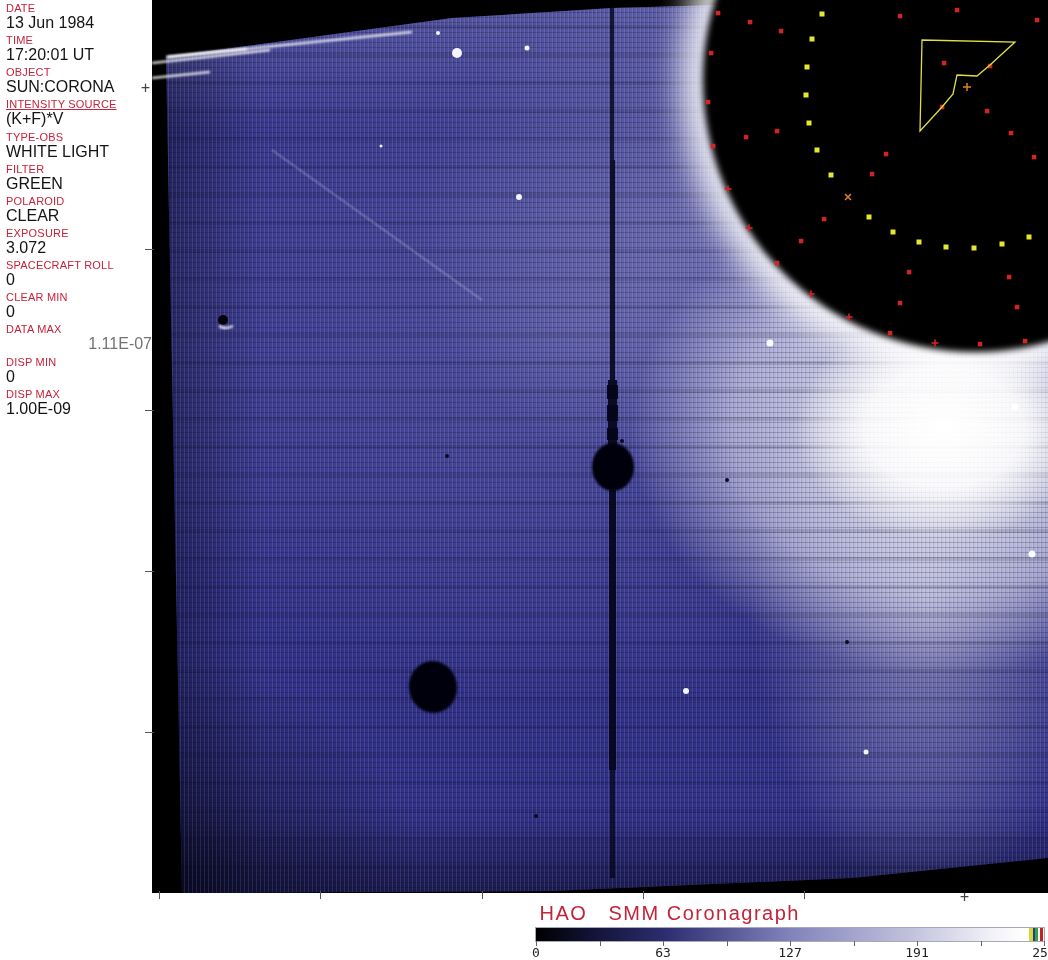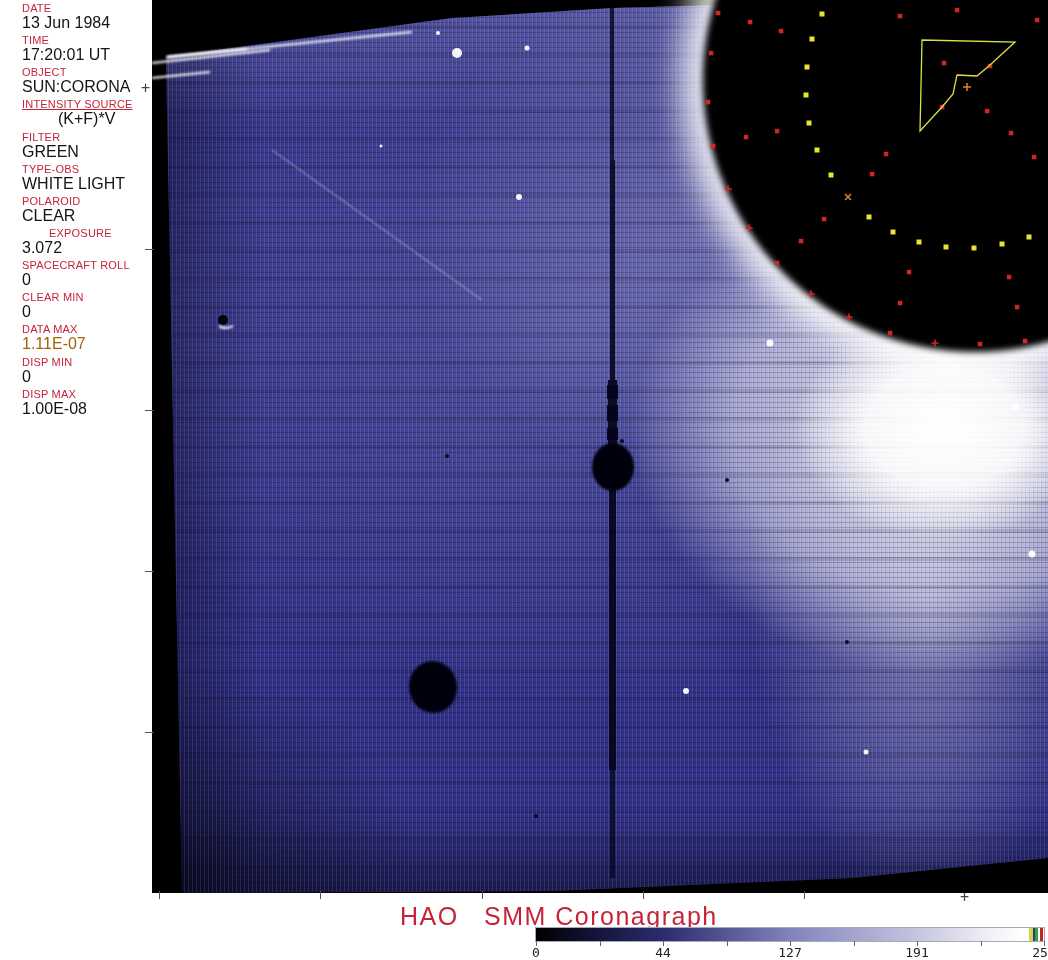--- a/index.html
+++ b/index.html
@@ -1,20 +1,20 @@
 <!DOCTYPE html>
 <html><head>
 <meta charset="utf-8">
 <style>
   html,body{margin:0;padding:0;background:#ffffff;}
   #app{position:relative;width:1048px;height:960px;background:#ffffff;overflow:hidden;
        font-family:"Liberation Sans",sans-serif;}
   
   #sidebar{position:absolute;left:0;top:0;width:152px;height:960px;background:#ffffff;}
-  .field{height:32.15px;padding:2px 0 0 22px;box-sizing:border-box;overflow:hidden;}
+  .field{height:32.15px;padding:2px 0 0 6px;box-sizing:border-box;overflow:hidden;}
   .flabel{font-size:11px;line-height:13px;letter-spacing:0.2px;white-space:nowrap;}
   .fvalue{font-size:16px;line-height:16px;color:#141414;white-space:nowrap;}
   
   #image-area{position:absolute;left:152px;top:0;width:896px;height:893px;background:#000;overflow:hidden;}
   #frame{position:absolute;left:0;top:0;width:896px;height:893px;
     background:
       radial-gradient(ellipse 200px 150px at 792px 428px, rgba(255,255,255,1) 0%, rgba(255,255,255,0.85) 40%, rgba(255,255,255,0) 75%),
       repeating-linear-gradient(90deg, rgba(255,255,255,0.10) 0px 1px, rgba(8,8,40,0.12) 1px 2px, rgba(255,255,255,0) 2px 4px),
       repeating-linear-gradient(0deg, rgba(4,4,28,0.22) 0px 1px, rgba(255,255,255,0) 1px 5px),
       repeating-linear-gradient(0deg, rgba(255,255,255,0) 0px 24px, rgba(4,4,30,0.14) 24px 28px),
@@ -26,22 +26,22 @@
       radial-gradient(ellipse 330px 300px at 30px 880px, rgba(2,2,16,0.6) 0%, rgba(2,2,16,0) 72%),
       linear-gradient(90deg, rgba(2,2,20,0.45) 0px, rgba(2,2,20,0) 110px),
       linear-gradient(0deg, rgba(2,2,20,0.5) 0px, rgba(2,2,20,0) 80px);
     background-color:#32328a;}
   #overlay{position:absolute;left:0;top:0;}
   
   .ltick{position:absolute;width:9px;height:1px;background:#555;}
   .btick{position:absolute;width:1px;height:8px;background:#555;}
   .fplus{position:absolute;color:#444;font-size:15px;line-height:15px;font-family:"DejaVu Sans Mono",monospace;}
   
-  #title{position:absolute;left:400px;top:902px;width:400px;text-align:left;
-         font-size:25px;letter-spacing:1.5px;white-space:pre;}
+  #title{position:absolute;left:400px;top:902px;width:400px;text-align:right;
+         font-size:20px;letter-spacing:1.5px;white-space:pre;}
   #colorbar{position:absolute;left:536px;top:928px;width:508px;height:13px;outline:1px solid #a8a8b8;}
   .stripe{position:absolute;top:0;height:13px;}
   .cbtick{position:absolute;top:941px;width:1px;height:5px;background:#666;}
   .cblabel{position:absolute;top:945px;width:40px;margin-left:-20px;text-align:center;
            font-size:13px;color:#222;font-family:"DejaVu Sans Mono",monospace;}
 </style>
 </head>
 <body>
 
 <div id="app">
@@ -53,57 +53,57 @@
       <div class="field">
         <div class="flabel" style="color: rgb(197, 35, 58);">TIME</div>
         <div class="fvalue" style="color: rgb(20, 20, 20);">17:20:01 UT</div>
       </div>
       <div class="field">
         <div class="flabel" style="color: rgb(197, 35, 58);">OBJECT</div>
         <div class="fvalue" style="color: rgb(20, 20, 20);">SUN:CORONA</div>
       </div>
       <div class="field">
         <div class="flabel" style="color: rgb(197, 35, 58); text-decoration: underline;">INTENSITY SOURCE</div>
-        <div class="fvalue" style="color: rgb(20, 20, 20); margin-left: 36px;">(K+F)*V</div>
+        <div class="fvalue" style="color: rgb(20, 20, 20);">(K+F)*V</div>
+      </div>
+      <div class="field">
+        <div class="flabel" style="color: rgb(197, 35, 58);">TYPE-OBS</div>
+        <div class="fvalue" style="color: rgb(20, 20, 20);">WHITE LIGHT</div>
       </div>
       <div class="field">
         <div class="flabel" style="color: rgb(197, 35, 58);">FILTER</div>
         <div class="fvalue" style="color: rgb(20, 20, 20);">GREEN</div>
       </div>
       <div class="field">
-        <div class="flabel" style="color: rgb(197, 35, 58);">TYPE-OBS</div>
-        <div class="fvalue" style="color: rgb(20, 20, 20);">WHITE LIGHT</div>
-      </div>
-      <div class="field">
         <div class="flabel" style="color: rgb(197, 35, 58);">POLAROID</div>
         <div class="fvalue" style="color: rgb(20, 20, 20);">CLEAR</div>
       </div>
       <div class="field">
-        <div class="flabel" style="color: rgb(197, 35, 58); margin-left: 27px;">EXPOSURE</div>
+        <div class="flabel" style="color: rgb(197, 35, 58);">EXPOSURE</div>
         <div class="fvalue" style="color: rgb(20, 20, 20);">3.072</div>
       </div>
       <div class="field">
         <div class="flabel" style="color: rgb(197, 35, 58);">SPACECRAFT ROLL</div>
         <div class="fvalue" style="color: rgb(20, 20, 20);">0</div>
       </div>
       <div class="field">
         <div class="flabel" style="color: rgb(197, 35, 58);">CLEAR MIN</div>
         <div class="fvalue" style="color: rgb(20, 20, 20);">0</div>
       </div>
       <div class="field">
         <div class="flabel" style="color: rgb(197, 35, 58);">DATA MAX</div>
-        <div class="fvalue" style="color: #a16207;">1.11E-07</div>
+        <div class="fvalue" style="color: #737373; text-align: right;">1.11E-07</div>
       </div>
       <div class="field">
         <div class="flabel" style="color: rgb(197, 35, 58);">DISP MIN</div>
         <div class="fvalue" style="color: rgb(20, 20, 20);">0</div>
       </div>
       <div class="field">
         <div class="flabel" style="color: rgb(197, 35, 58);">DISP MAX</div>
-        <div class="fvalue" style="color: rgb(20, 20, 20);">1.00E-08</div>
+        <div class="fvalue" style="color: rgb(20, 20, 20);">1.00E-09</div>
       </div>
     </div>
 
   <div id="image-area">
     <div id="frame" style="clip-path: polygon(14px 57px, 300px 18px, 460px 8px, 744px 0px, 896px 0px, 896px 858px, 700px 878px, 400px 891px, 30px 893px);"></div>
     <svg id="overlay" width="896" height="893" viewBox="0 0 896 893">
       <defs>
         <filter id="b16" x="-40%" y="-40%" width="180%" height="180%">
             <feGaussianBlur stdDeviation="16"></feGaussianBlur>
           </filter>
@@ -229,17 +229,17 @@
     <div class="cbtick" style="left: 536px;"></div>
     <div class="cbtick" style="left: 599.5px;"></div>
     <div class="cbtick" style="left: 663px;"></div>
     <div class="cbtick" style="left: 726.5px;"></div>
     <div class="cbtick" style="left: 790px;"></div>
     <div class="cbtick" style="left: 853.5px;"></div>
     <div class="cbtick" style="left: 917px;"></div>
     <div class="cbtick" style="left: 980.5px;"></div>
     <div class="cbtick" style="left: 1044px;"></div>
     <div class="cblabel" style="left: 536px;">0</div>
-    <div class="cblabel" style="left: 663px;">44</div>
+    <div class="cblabel" style="left: 663px;">63</div>
     <div class="cblabel" style="left: 790px;">127</div>
     <div class="cblabel" style="left: 917px;">191</div>
     <div class="cblabel" style="left: 1044px;">255</div>
   </div>
 
 </body></html>

